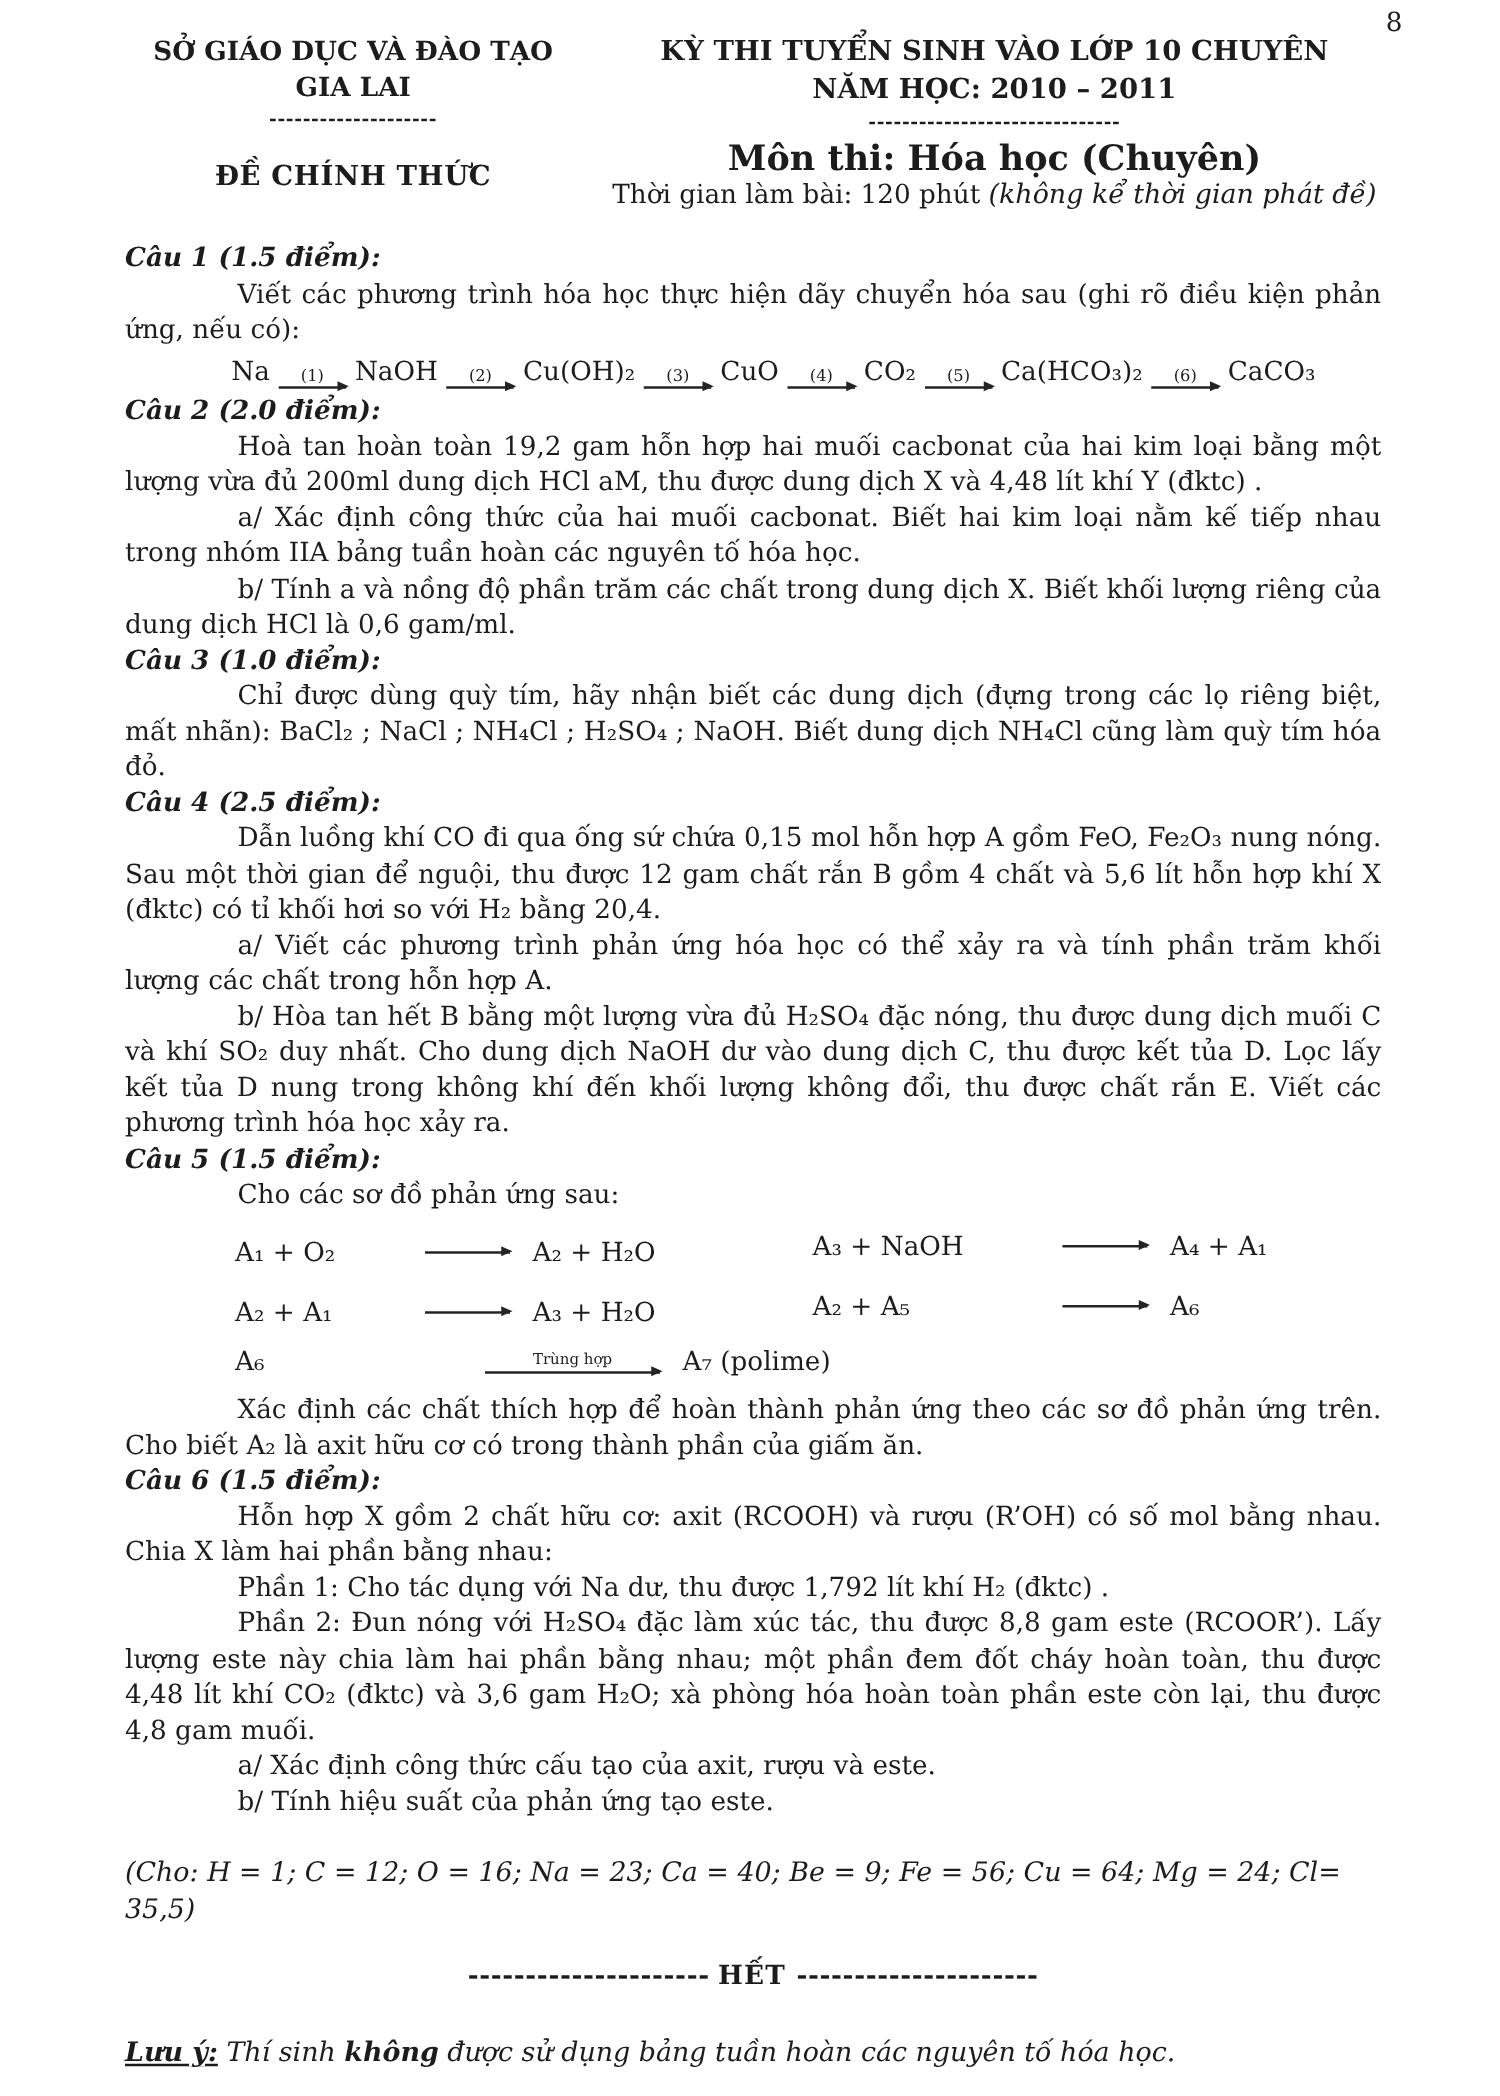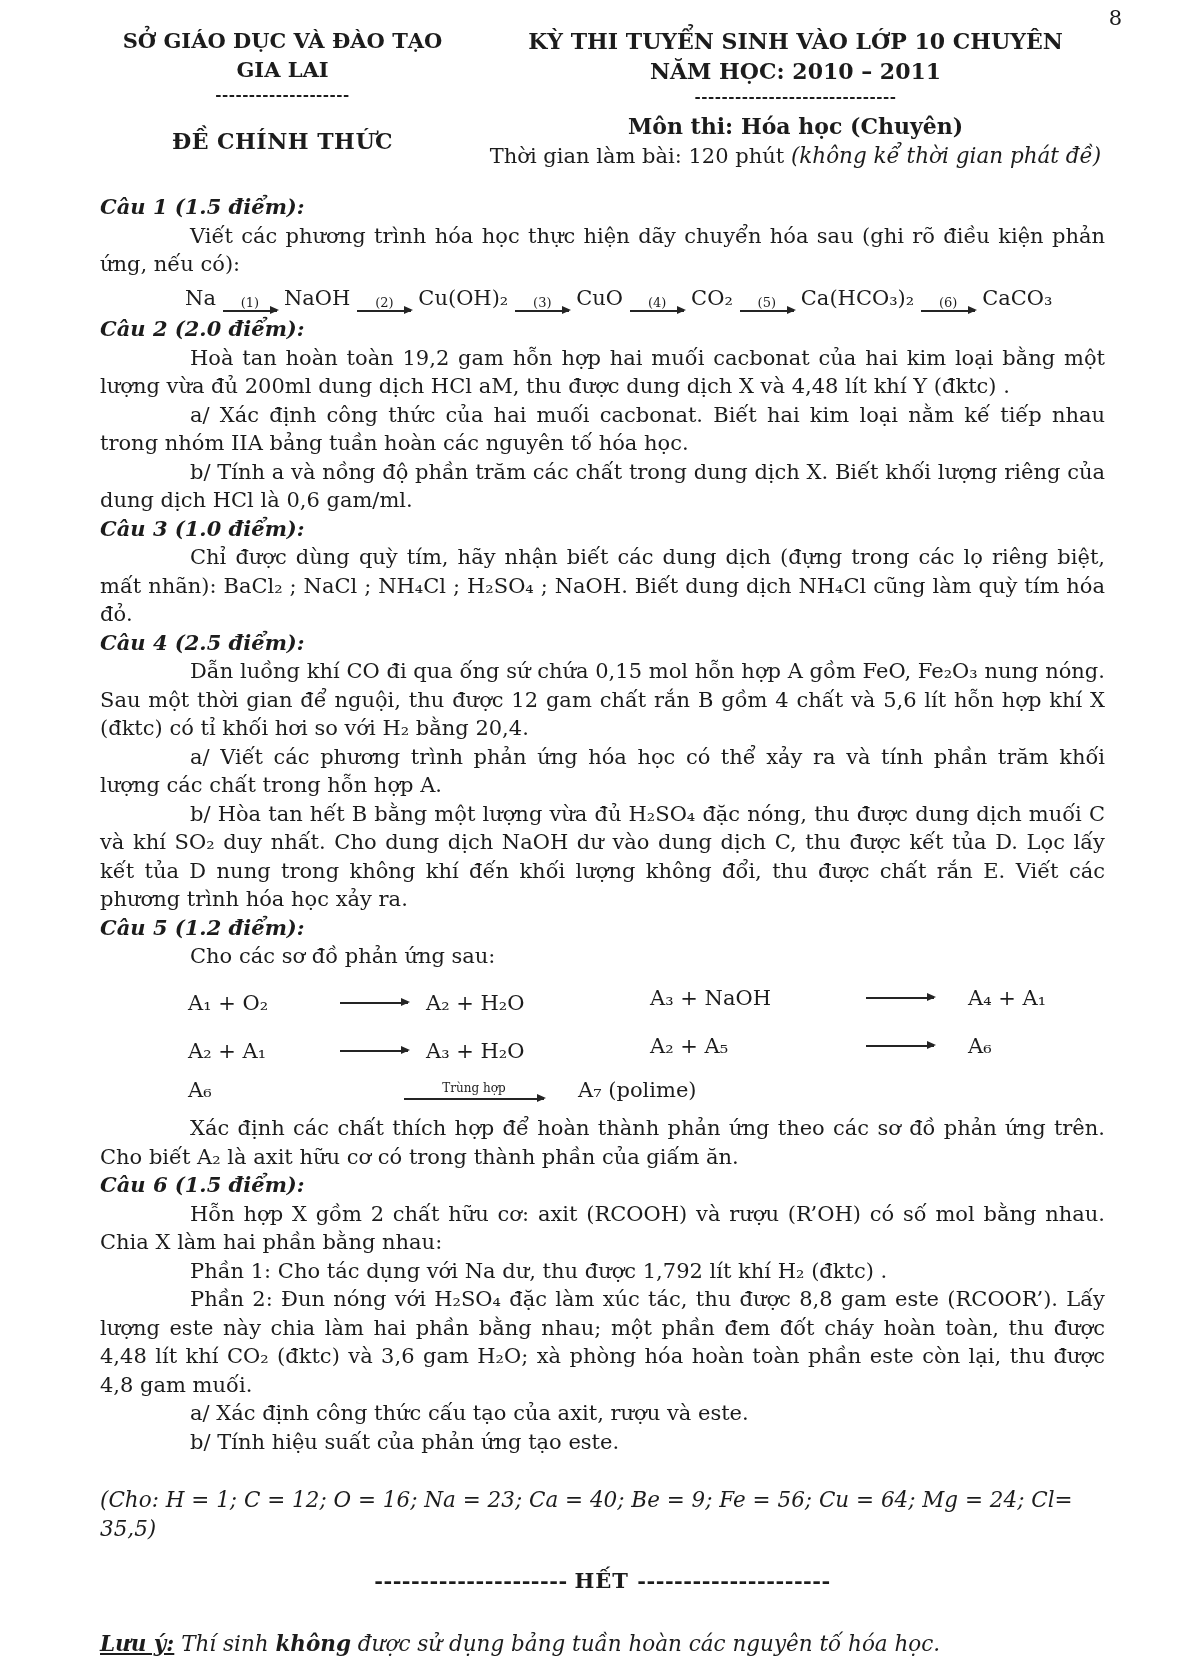--- a/index.html
+++ b/index.html
@@ -10,41 +10,41 @@
   }
   .page-number{position:absolute;top:6px;right:78px;font-size:21px;}
   
   .header{display:flex;padding:26px 74px 0 100px;}
   .hdr-left{width:365px;text-align:center;}
   .hdr-left .l1,.hdr-left .l2{font-weight:bold;font-size:21px;line-height:29px;}
   .divider{font-weight:bold;font-size:15px;line-height:14px;letter-spacing:0.5px;margin-top:4px;}
   .stamp{font-weight:bold;font-size:22px;margin-top:26px;letter-spacing:0.5px;}
   .hdr-right{flex:1;text-align:center;}
   .hdr-right .l1,.hdr-right .l2{font-weight:bold;font-size:22px;line-height:30px;}
-  .subject{font-weight:bold;font-size:22px;margin-top:8px;line-height:29px;}
+  .subject{font-weight:bold;font-size:28px;margin-top:8px;line-height:29px;}
   .duration{font-weight:normal;font-size:21px;line-height:29px;}
   .duration .note{font-style:italic;}
   
   .bodytext{padding:22px 95px 0 100px;font-size:21px;line-height:28.5px;}
   .qtitle{font-weight:bold;font-style:italic;margin:0;}
   p.para{margin:0;text-indent:90px;text-align:justify;}
   
   .chain{display:flex;align-items:flex-end;margin-left:85px;margin-top:5px;margin-bottom:3px;white-space:nowrap;}
   .chain .sp{display:inline-block;}
   .arrowbox{display:inline-flex;flex-direction:column;align-items:center;margin:0 7px;}
   .arrowbox .alabel{font-size:13px;line-height:13px;margin-bottom:1px;}
   .shaft{display:block;width:54px;height:2px;background:#242424;position:relative;}
   .shaft::after{content:"";position:absolute;right:-2px;top:-4px;width:0;height:0;
     border-left:9px solid #242424;border-top:4px solid transparent;border-bottom:4px solid transparent;}
   
   .schemes{margin-left:88px;margin-top:8px;margin-bottom:4px;}
   .scheme-row{display:flex;align-items:center;margin-bottom:10px;}
   .eq{display:flex;align-items:center;}
   .eq-left{width:462px;margin-top:10px;}
-  .eq-right{flex:1;gap:16px;}
+  .eq-right{flex:1;}
   .eq-left .eq-lhs{width:152px;}
   .eq-right .eq-lhs{width:200px;}
   .eq-arrow{display:inline-flex;flex-direction:column;align-items:center;margin-right:18px;}
   .eq-arrow .alabel{font-size:12px;line-height:19px;}
   .eq-arrow .shaft{width:68px;}
   .eq-arrow.wide .shaft{width:140px;}
   
   .atomic{font-style:italic;margin-top:30px;font-size:21.5px;}
   .het{text-align:center;margin-top:24px;font-size:21px;}
   .het .t{font-weight:bold;letter-spacing:1px;}
@@ -121,21 +121,21 @@
   <p class="para">b/ Tính a và nồng độ phần trăm các chất trong dung dịch X. Biết khối lượng riêng của dung dịch HCl là 0,6 gam/ml.</p>
 
   <p class="qtitle">Câu 3 (1.0 điểm):</p>
   <p class="para">Chỉ được dùng quỳ tím, hãy nhận biết các dung dịch (đựng trong các lọ riêng biệt, mất nhãn): BaCl₂ ; NaCl ; NH₄Cl ; H₂SO₄ ; NaOH. Biết dung dịch NH₄Cl cũng làm quỳ tím hóa đỏ.</p>
 
   <p class="qtitle">Câu 4 (2.5 điểm):</p>
   <p class="para">Dẫn luồng khí CO đi qua ống sứ chứa 0,15 mol hỗn hợp A gồm FeO, Fe₂O₃ nung nóng. Sau một thời gian để nguội, thu được 12 gam chất rắn B gồm 4 chất và 5,6 lít hỗn hợp khí X (đktc) có tỉ khối hơi so với H₂ bằng 20,4.</p>
   <p class="para">a/ Viết các phương trình phản ứng hóa học có thể xảy ra và tính phần trăm khối lượng các chất trong hỗn hợp A.</p>
   <p class="para">b/ Hòa tan hết B bằng một lượng vừa đủ H₂SO₄ đặc nóng, thu được dung dịch muối C và khí SO₂ duy nhất. Cho dung dịch NaOH dư vào dung dịch C, thu được kết tủa D. Lọc lấy kết tủa D nung trong không khí đến khối lượng không đổi, thu được chất rắn E. Viết các phương trình hóa học xảy ra.</p>
 
-  <p class="qtitle">Câu 5 (1.2 điểm):</p>
+  <p class="qtitle">Câu 5 (1.5 điểm):</p>
   <p class="para">Cho các sơ đồ phản ứng sau:</p>
   <div class="schemes">
     <div class="scheme-row">
       <div class="eq eq-left">
         <span class="eq-lhs">A₁  +  O₂</span>
         <span class="eq-arrow">
             <span class="shaft"></span>
           </span>
         <span class="eq-rhs">A₂  +  H₂O</span>
       </div>

